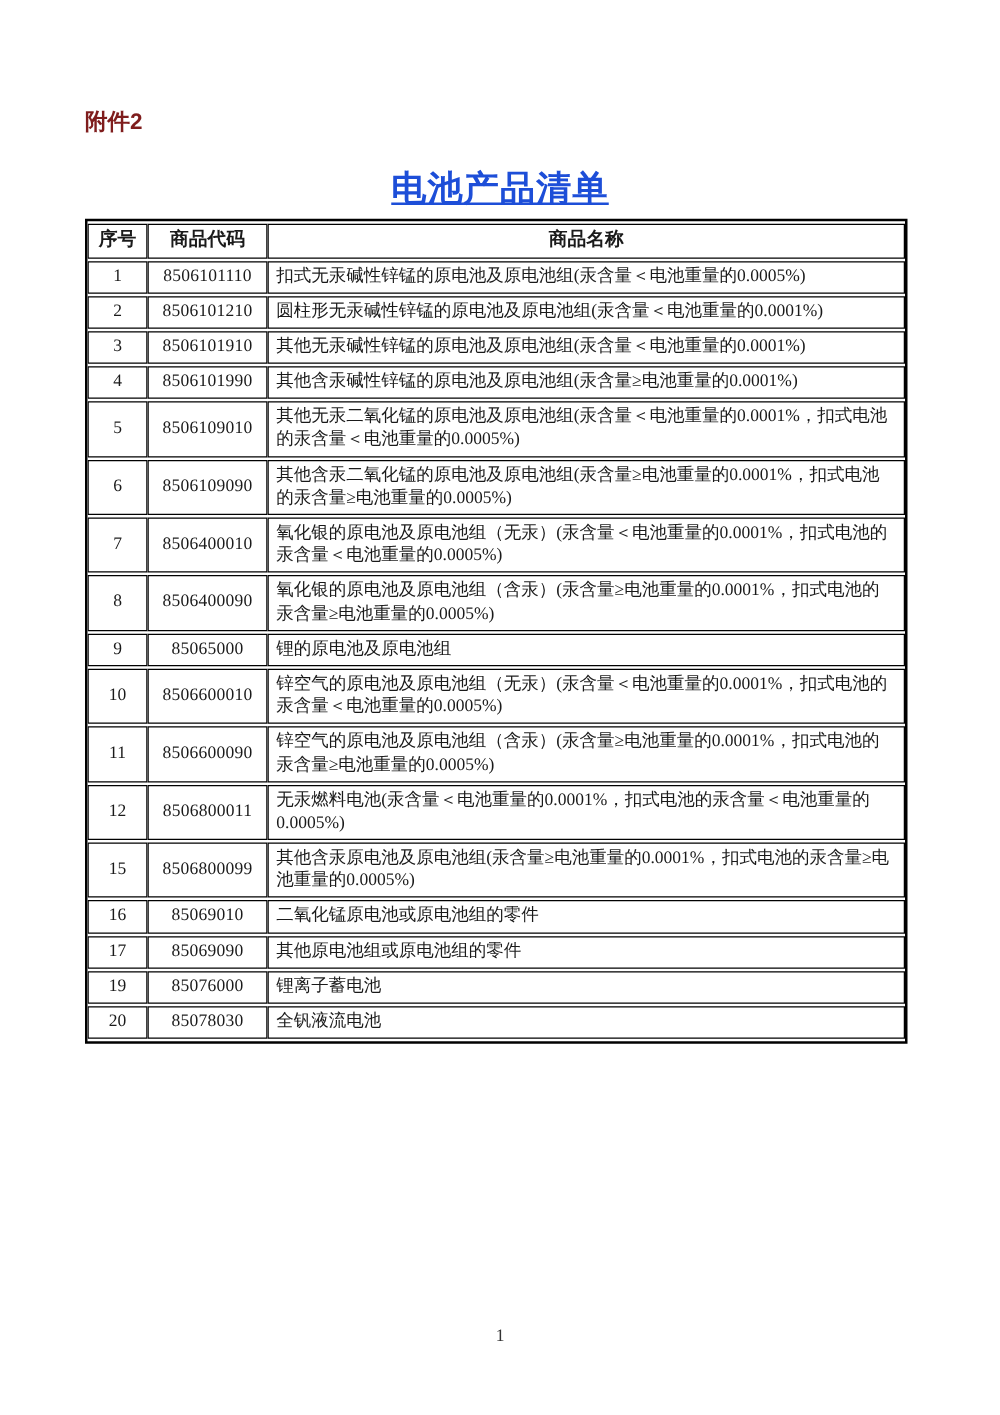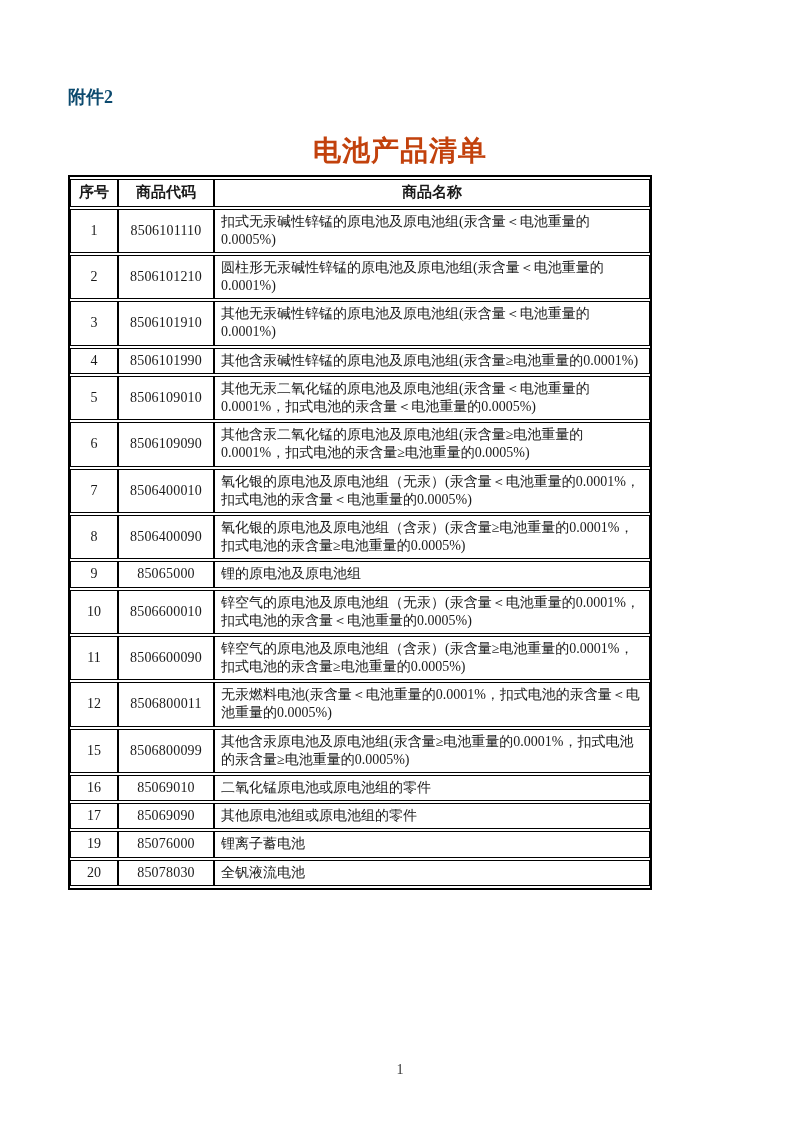--- a/index.html
+++ b/index.html
@@ -10,42 +10,43 @@
     margin: 0 auto;
     background: #ffffff;
     font-family: "Liberation Serif", "DejaVu Serif", serif;
     color: #1a1a1a;
     overflow: hidden;
   }
   .attachment {
     position: absolute;
     left: 68px;
     top: 85px;
-    font-family: Liberation Serif, serif;
+    font-family: Liberation Sans, sans-serif;
     font-weight: bold;
     font-size: 18px;
-    color: #0c4a6e;
+    color: #7f1d1d;
   }
   .doc-title {
     position: absolute;
     left: 0;
     right: 0;
     top: 132px;
     margin: 0;
     text-align: center;
     font-size: 28px;
     font-weight: bold;
     letter-spacing: 1px;
-    color: #c2410c;
+    color: #1d4ed8;
+    text-decoration: underline;
   }
   .table-wrap {
     position: absolute;
     left: 68px;
     top: 175px;
-    width: 584px;
+    width: 658px;
     box-sizing: border-box;
     border: 2px solid #000;
     background: #fff;
   }
   table.product-table {
     width: 100%;
     border-collapse: separate;
     border-spacing: 0 2px;
     table-layout: fixed;
   }

